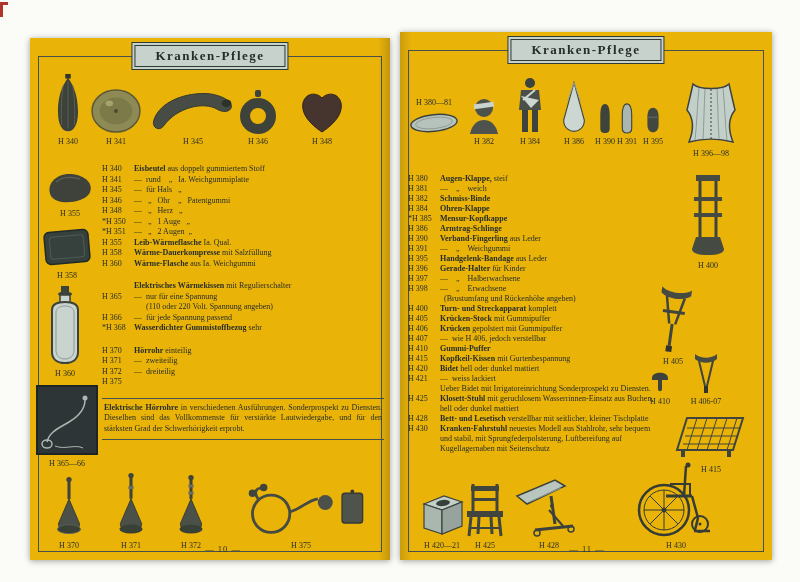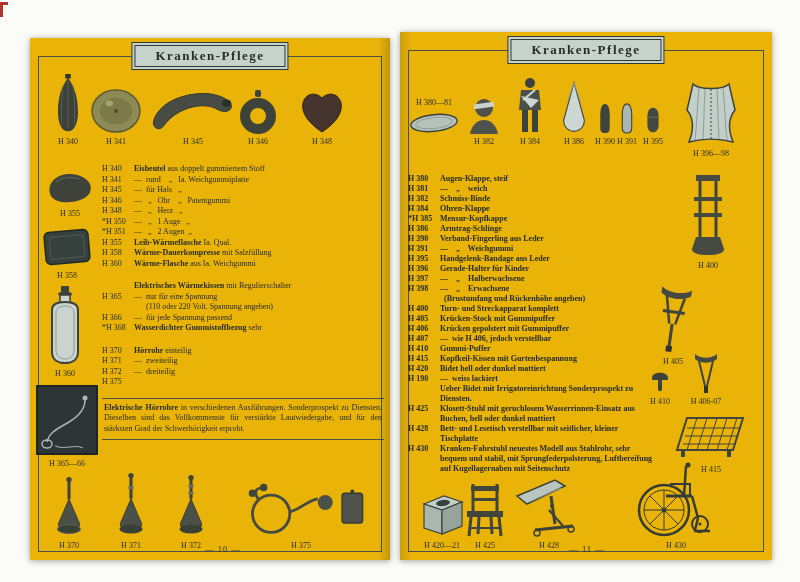--- a/index.html
+++ b/index.html
@@ -20,21 +20,21 @@
   .fig { position:absolute; display:flex; flex-direction:column; align-items:center; justify-content:flex-end; }
   .fig svg { display:block; }
   .fig .lbl { font-size:8px; margin-top:3px; white-space:nowrap; }
   .fig.lbl-top { justify-content:flex-start; }
   .fig.lbl-top .lbl { margin:0 0 3px 0; }
   .textblock { position:absolute; font-size:8px; }
   .row { display:flex; }
   .row .code { flex:none; width:32px; white-space:pre; }
   .row .desc { flex:1; white-space:pre-wrap; }
   .lp .row { line-height:10.5px; }
-  .rp .row { line-height:10px;font-weight:bold; }
+  .rp .row { line-height:10px; }
   .grp { margin-top:12px; }
   .note { margin-top:10px; padding:4px 2px 5px 2px; border-top:1px solid #46514b; border-bottom:1px solid #46514b;
     text-align:justify; line-height:10.5px; }
   .pagenum { position:absolute; bottom:6px; text-align:center; font-size:8.5px; letter-spacing:1px; }
   .pagenum.pl { left:158px; width:70px; }
   .pagenum.pr { left:152px; width:70px; }
   .scan-mark { position:absolute; left:0; top:2px; }
 </style>
 </head>
 <body>
@@ -401,21 +401,21 @@
     </div>
       <div class="row">
       <span class="code">H 415</span>
       <span class="desc"><b>Kopfkeil-Kissen</b><span> mit Gurtenbespannung</span></span>
     </div>
       <div class="row">
       <span class="code">H 420</span>
       <span class="desc"><b>Bidet</b><span> hell oder dunkel mattiert</span></span>
     </div>
       <div class="row">
-      <span class="code">H 190</span>
+      <span class="code">H 421</span>
       <span class="desc"><b></b><span>—  weiss lackiert</span></span>
     </div>
       <div class="row">
       <span class="code"></span>
       <span class="desc"><b></b><span>Ueber Bidet mit Irrigatoreinrichtung Sonderprospekt zu Diensten.</span></span>
     </div>
       <div class="row">
       <span class="code">H 425</span>
       <span class="desc"><b>Klosett-Stuhl</b><span> mit geruchlosem Wasserrinnen-Einsatz aus Buchen, hell oder dunkel mattiert</span></span>
     </div>

